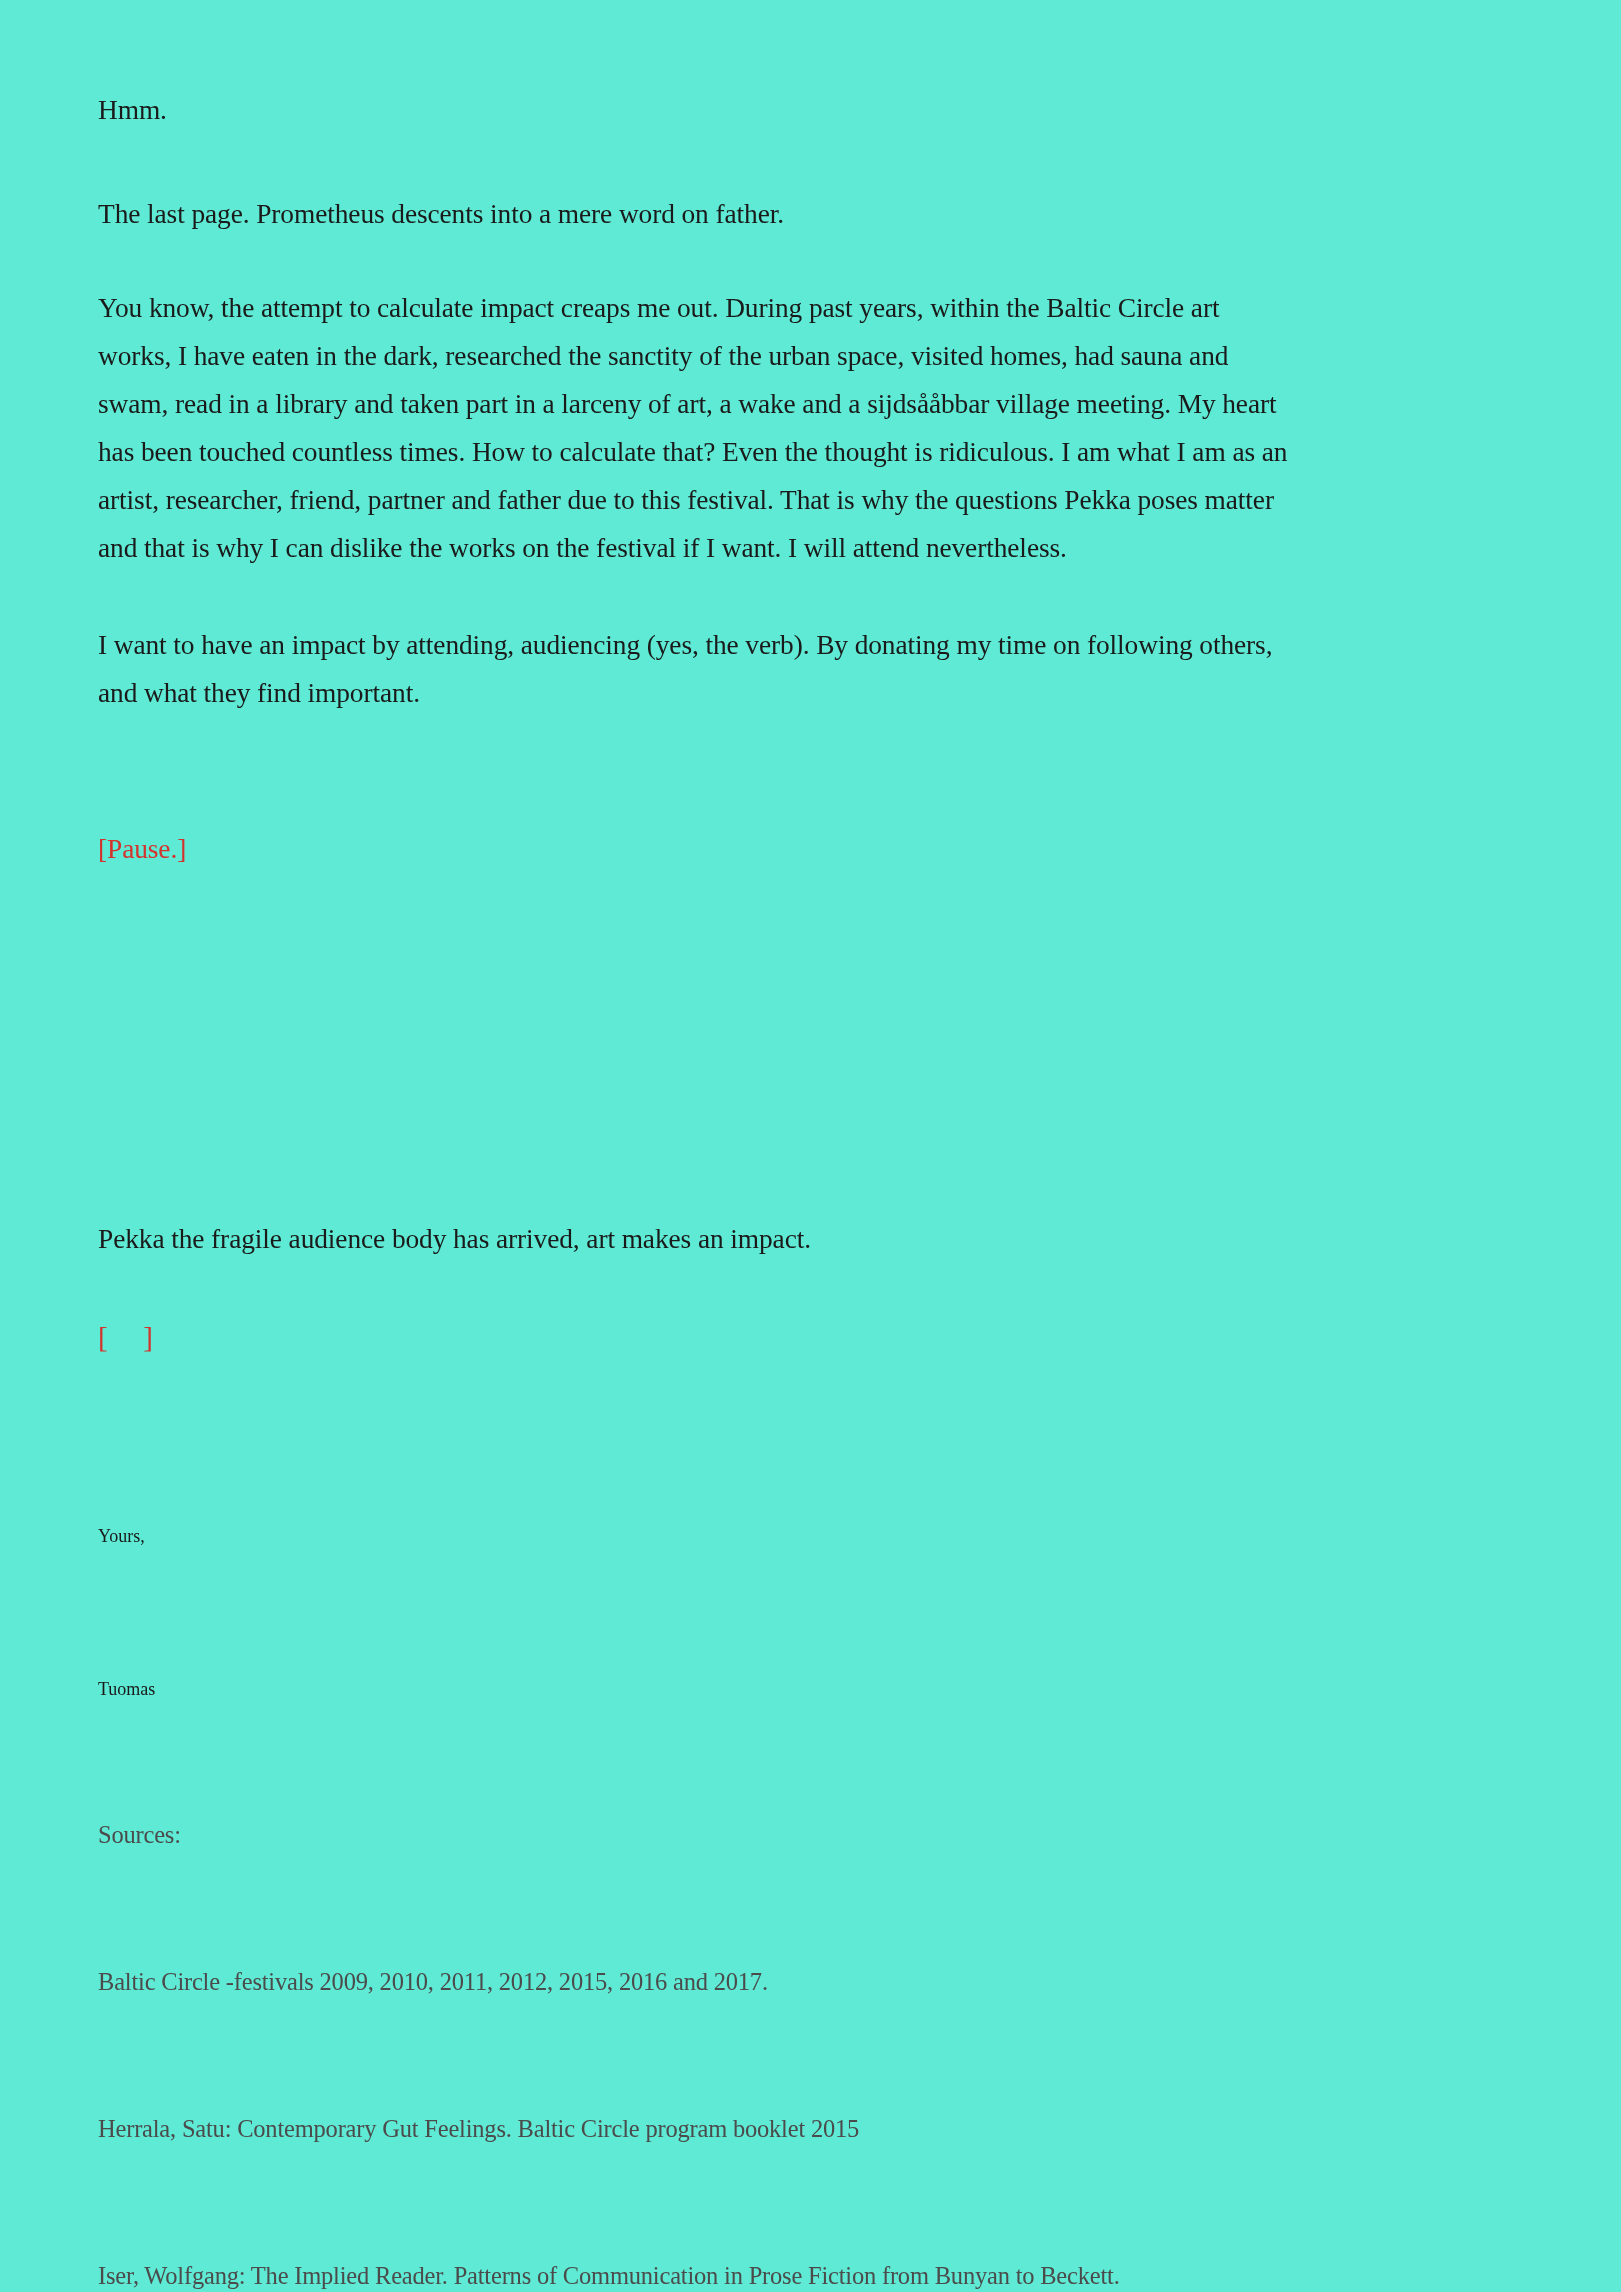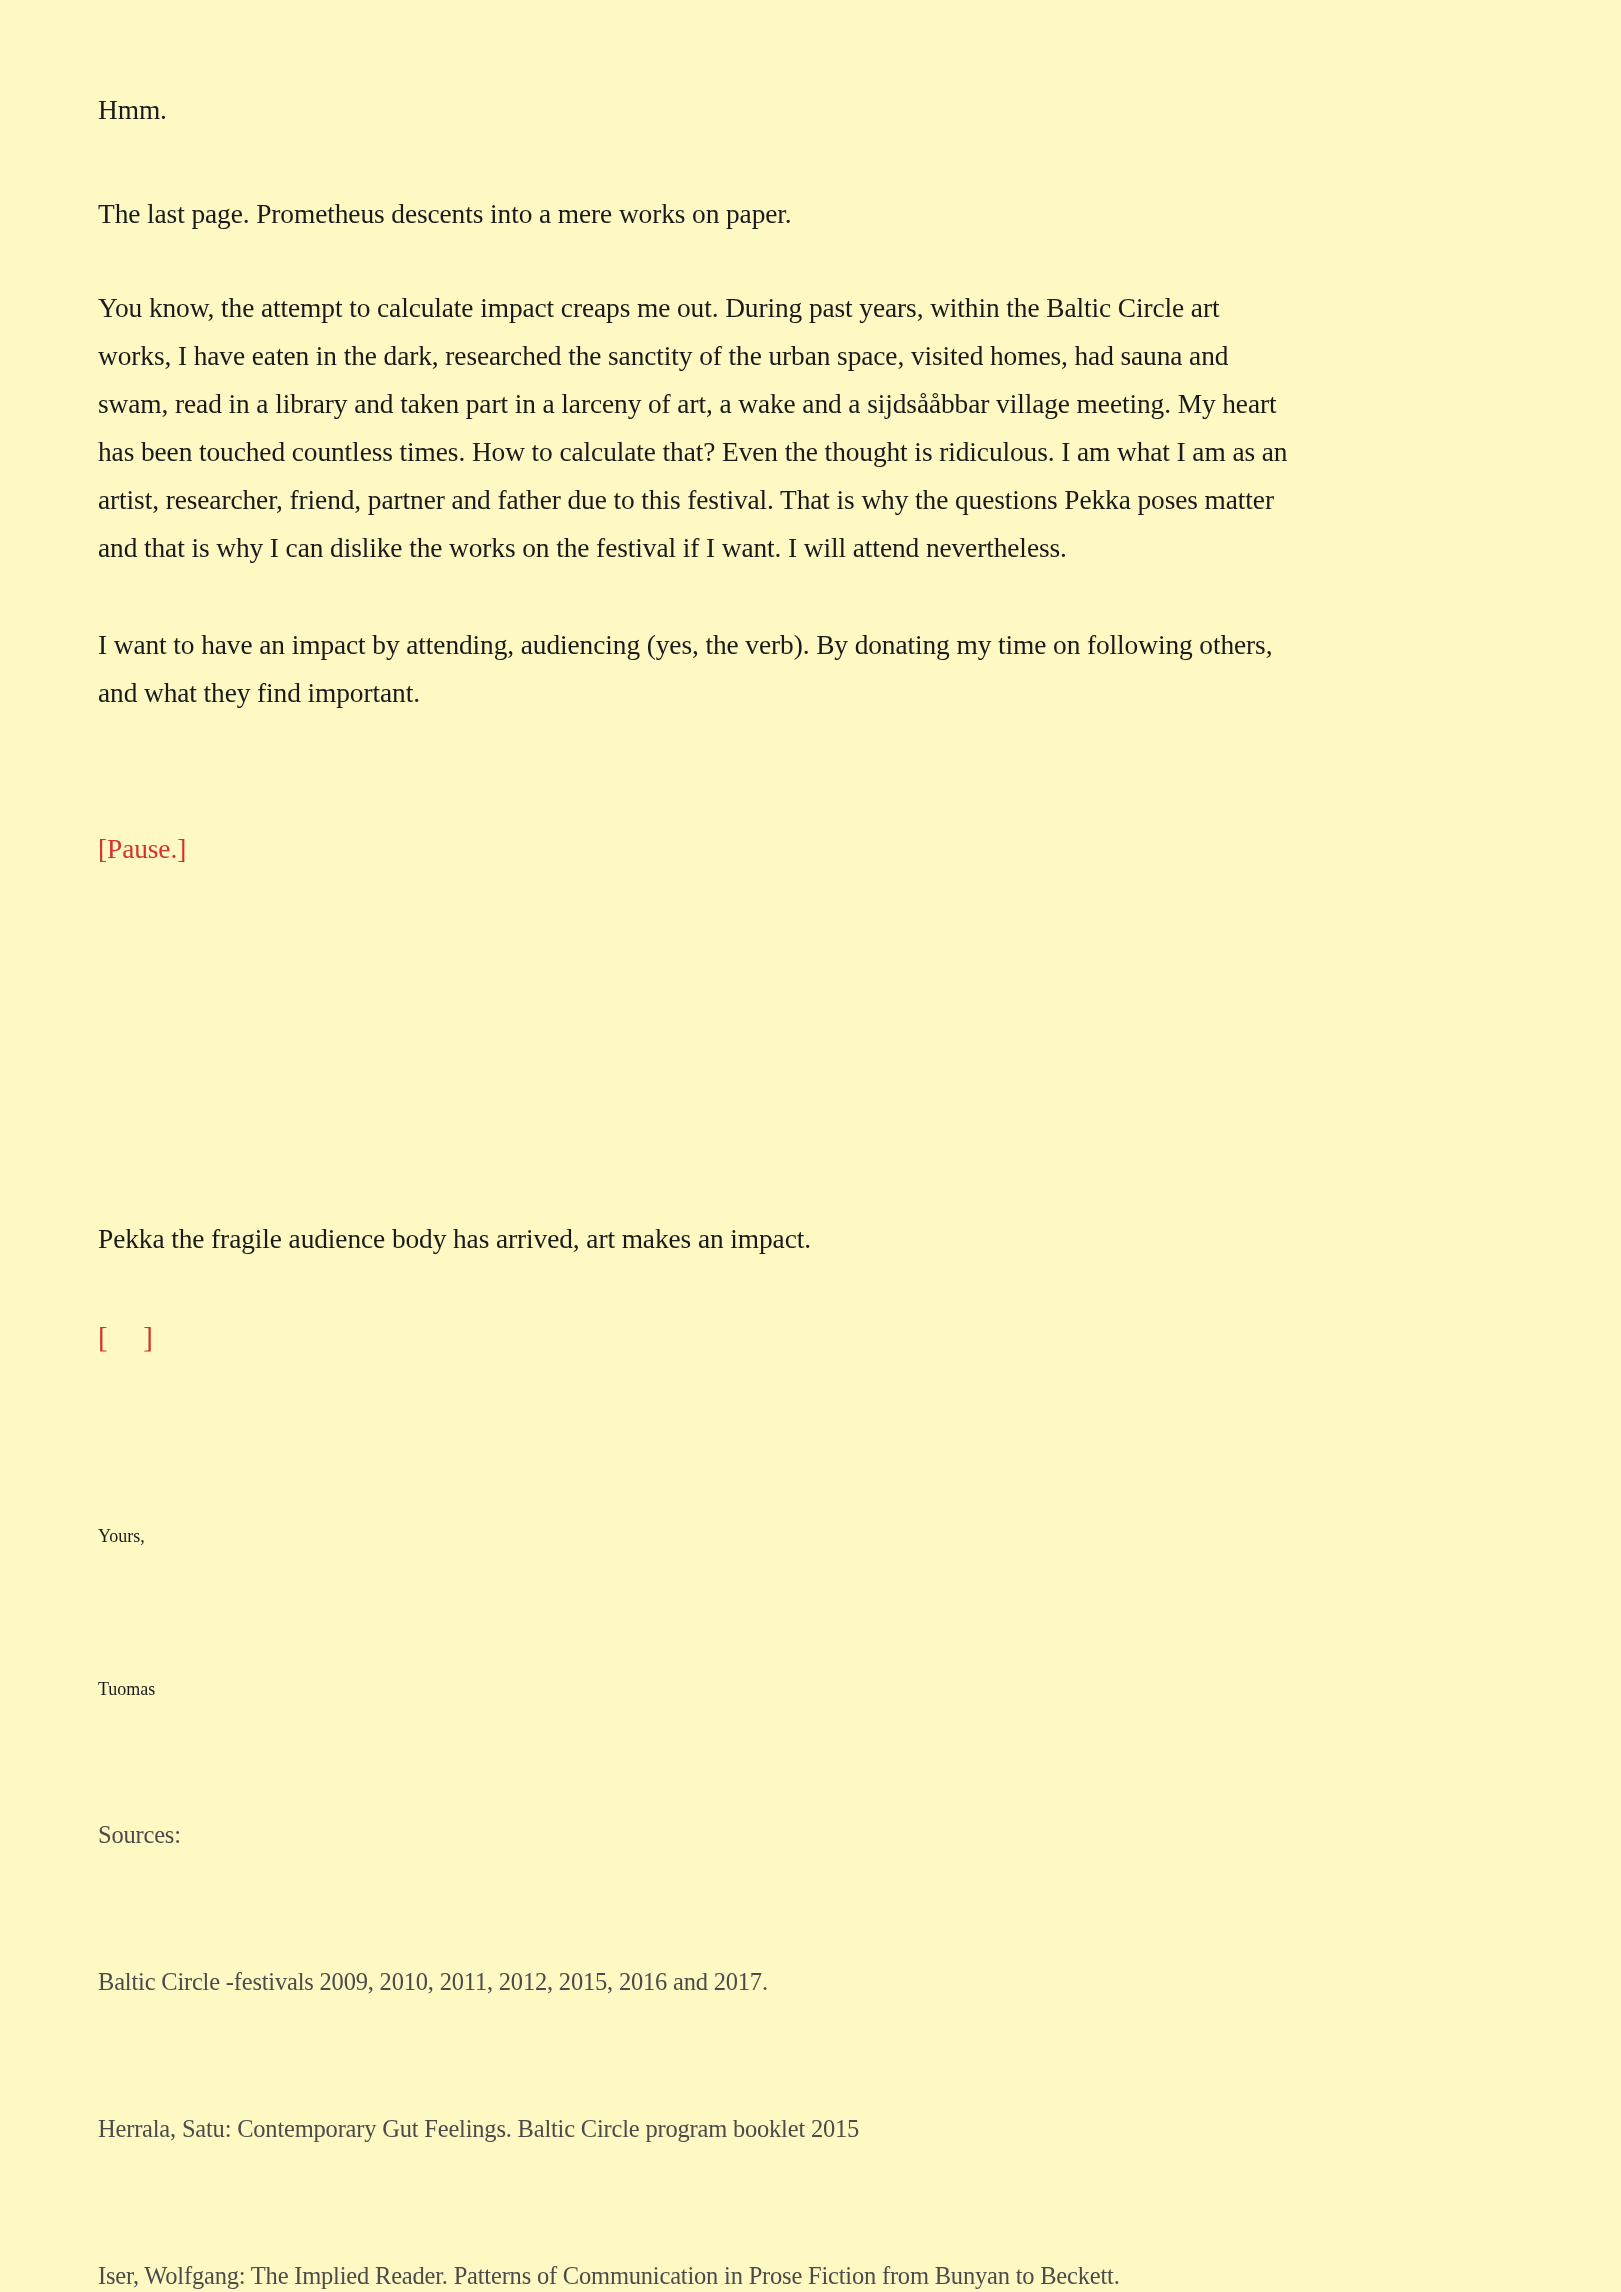--- a/index.html
+++ b/index.html
@@ -4,21 +4,21 @@
 <style>
   html, body {
     margin: 0;
     padding: 0;
     background: #ffffff;
   }
   .page {
     position: relative;
     width: 1621px;
     height: 2293px;
-    background: #fef9c3;
+    background: #5eead4;
     font-family: "Liberation Serif", serif;
     color: #1a1a1a;
     overflow: hidden;
   }
   .block {
     position: absolute;
     left: 98px;
     white-space: pre;
   }
   .body-text {
@@ -43,21 +43,21 @@
     white-space: pre;
   }
 </style>
 </head>
 <body>
 
 <div class="page">
 
   <div class="block body-text" style="top: 86px;">Hmm.</div>
 
-  <div class="block body-text" style="top: 190px;">The last page. Prometheus descents into a mere works on paper.</div>
+  <div class="block body-text" style="top: 190px;">The last page. Prometheus descents into a mere word on father.</div>
 
   <div class="block body-text" style="top: 284px;">You know, the attempt to calculate impact creaps me out. During past years, within the Baltic Circle art
 works, I have eaten in the dark, researched the sanctity of the urban space, visited homes, had sauna and
 swam, read in a library and taken part in a larceny of art, a wake and a sijdsååbbar village meeting. My heart
 has been touched countless times. How to calculate that? Even the thought is ridiculous. I am what I am as an
 artist, researcher, friend, partner and father due to this festival. That is why the questions Pekka poses matter
 and that is why I can dislike the works on the festival if I want. I will attend nevertheless.</div>
 
   <div class="block body-text" style="top: 621px;">I want to have an impact by attending, audiencing (yes, the verb). By donating my time on following others,
 and what they find important.</div>

